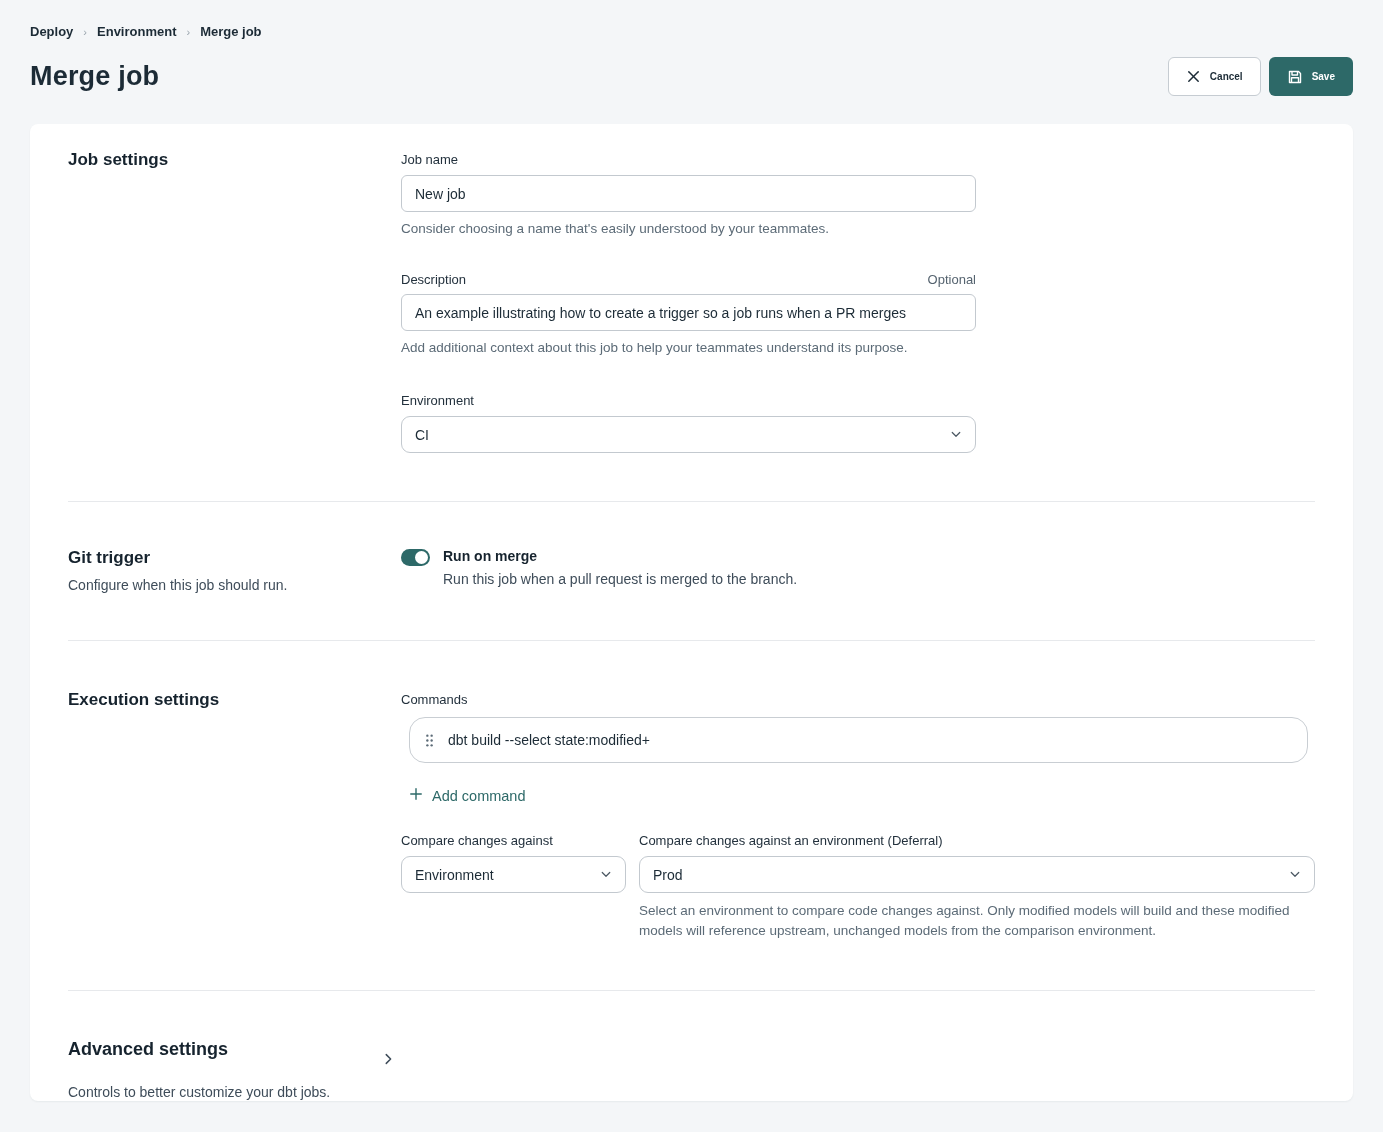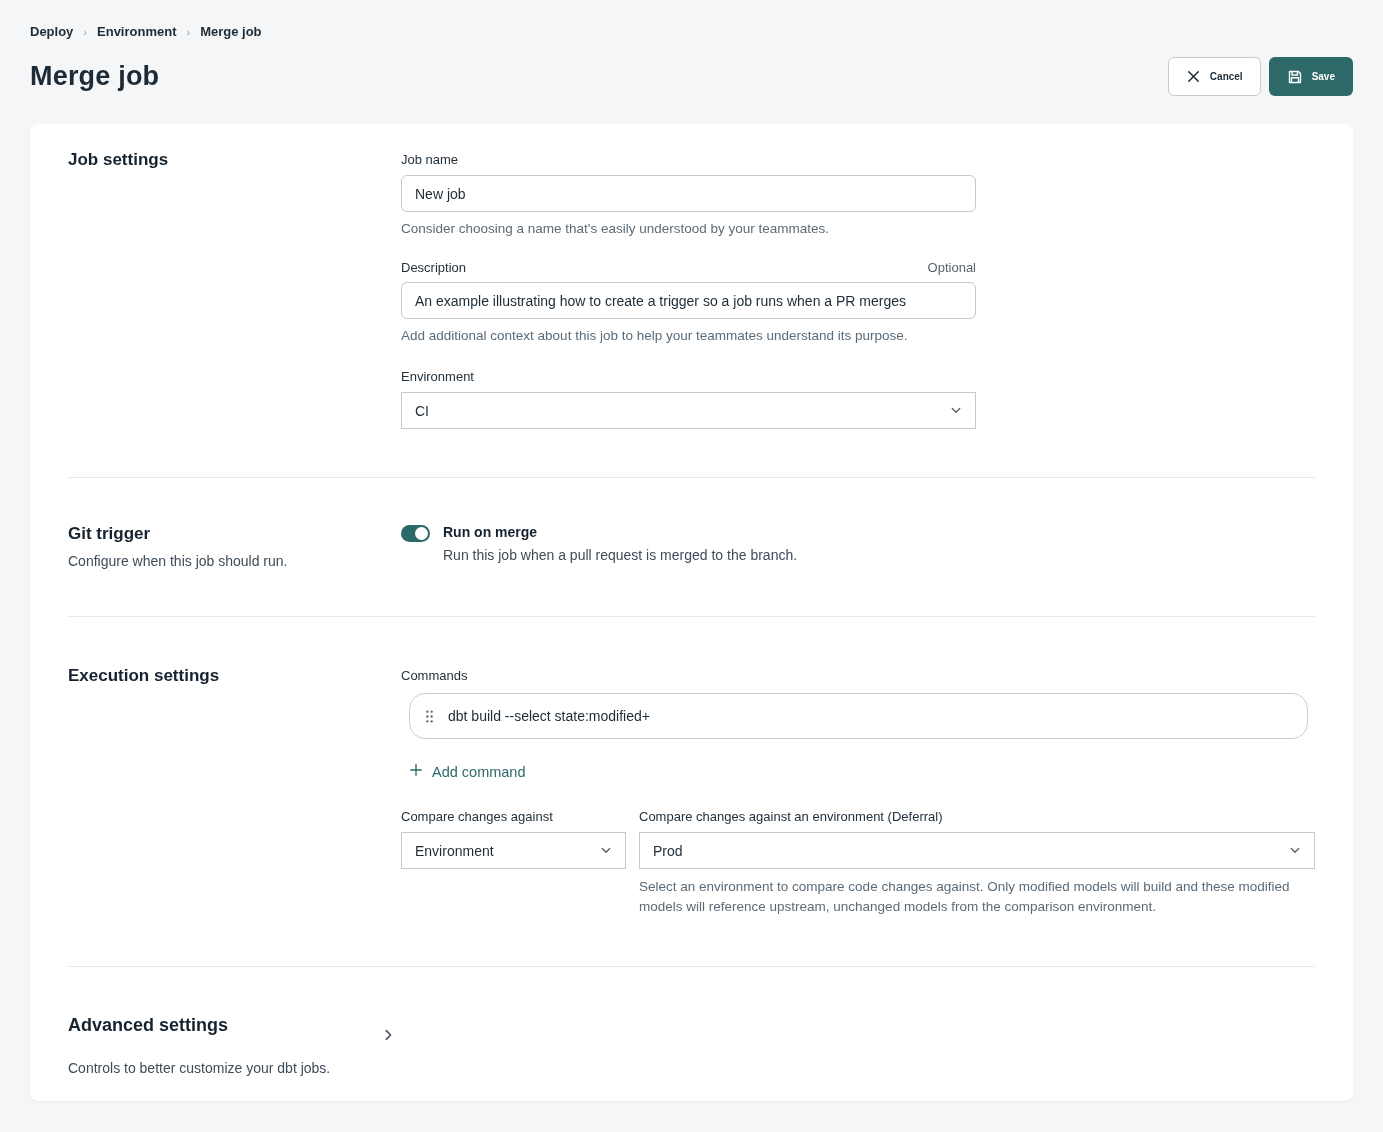--- a/index.html
+++ b/index.html
@@ -39,25 +39,25 @@
   .divider { border:none; border-top:1px solid #e7e9ec; }
 
   
   .field-label { font-size:13px; font-weight:400; color:#23313d; }
   .label-row { display:flex; justify-content:space-between; align-items:baseline; }
   .optional { font-size:13px; font-weight:400; color:#55636f; }
   .text-input { width:575px; height:37px; border:1px solid #c3c9cf; border-radius:6px;
                 padding:0 13px; font-size:14px; color:#1c2b36; background:#fff;
                 font-family:"Liberation Sans", sans-serif; margin-top:7px; display:block; }
   .helper { font-size:13.5px; color:#5c6b77; margin-top:9px; }
-  .select { width:575px; height:37px; border:1px solid #c3c9cf; border-radius:0;
+  .select { width:575px; height:37px; border:1px solid #c3c9cf; border-radius:9px;
             padding:0 13px; margin-top:7px; display:flex; align-items:center;
             justify-content:space-between; font-size:14px; background:#fff; cursor:pointer; }
   .select .chev { color:#4b5863; }
-  .mt-24 { margin-top:24px; }
+  .mt-24 { margin-top:36px; }
 
   
   .toggle-row { display:flex; align-items:flex-start; gap:13px; }
   .toggle { width:29px; height:17px; border-radius:9px; background:#2d6968; position:relative;
             flex-shrink:0; margin-top:1px; cursor:pointer; }
   .toggle .knob { position:absolute; right:2px; top:2px; width:13px; height:13px;
                   border-radius:50%; background:#ffffff; }
   .toggle-label { font-size:14px; font-weight:700; color:#16232e; }
   .toggle-desc { font-size:14px; color:#3e4c59; margin-top:7px; }
 

